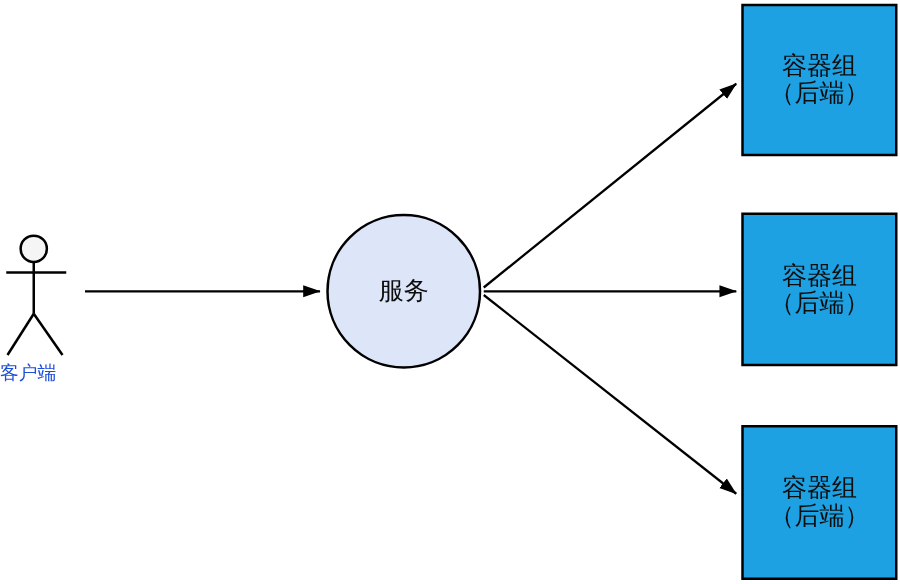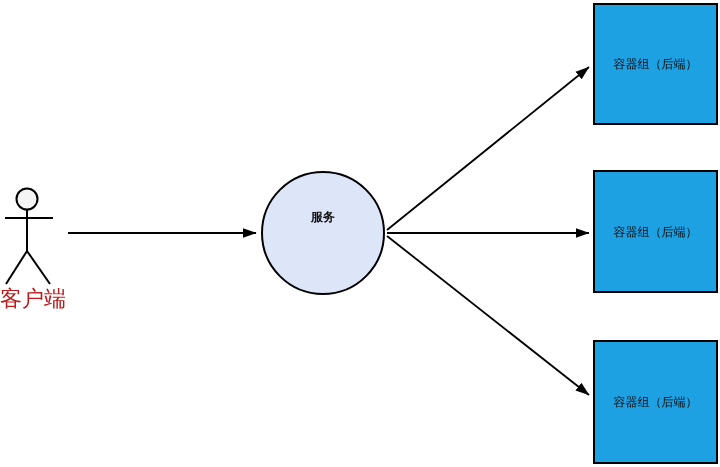--- a/index.html
+++ b/index.html
@@ -20,42 +20,42 @@
     left: 0;
     top: 0;
   }
   svg line, svg path.stroke-only {
     stroke: #000000;
     fill: none;
   }
   .node-label {
     position: absolute;
     display: flex;
-    flex-direction: row;
+    flex-direction: column;
     align-items: center;
     justify-content: center;
     text-align: center;
     color: #0d0d0d;
-    font-size: 12px;
+    font-size: 20px;
     line-height: 22px;
     pointer-events: none;
     white-space: nowrap;
   }
   .client-label {
     position: absolute;
     left: 0px;
     top: 289px;
     width: 62px;
     text-align: left;
-    color: #b91c1c;
-    font-size: 22px;
+    color: #1d4ed8;
+    font-size: 15px;
     line-height: 20px;
     white-space: nowrap;
   }
-  .service-label { left: 262px; top: 156px; width: 122px; height: 122px; font-weight: bold; }
+  .service-label { left: 262px; top: 172px; width: 122px; height: 122px; }
   .pod-label     { left: 594px; width: 123px; }
   .pod-label-1   { top: 4px;   height: 120px; }
   .pod-label-2   { top: 171px; height: 121px; }
   .pod-label-3   { top: 341px; height: 122px; }
 </style>
 </head>
 <body>
 
 <div class="canvas">
 

